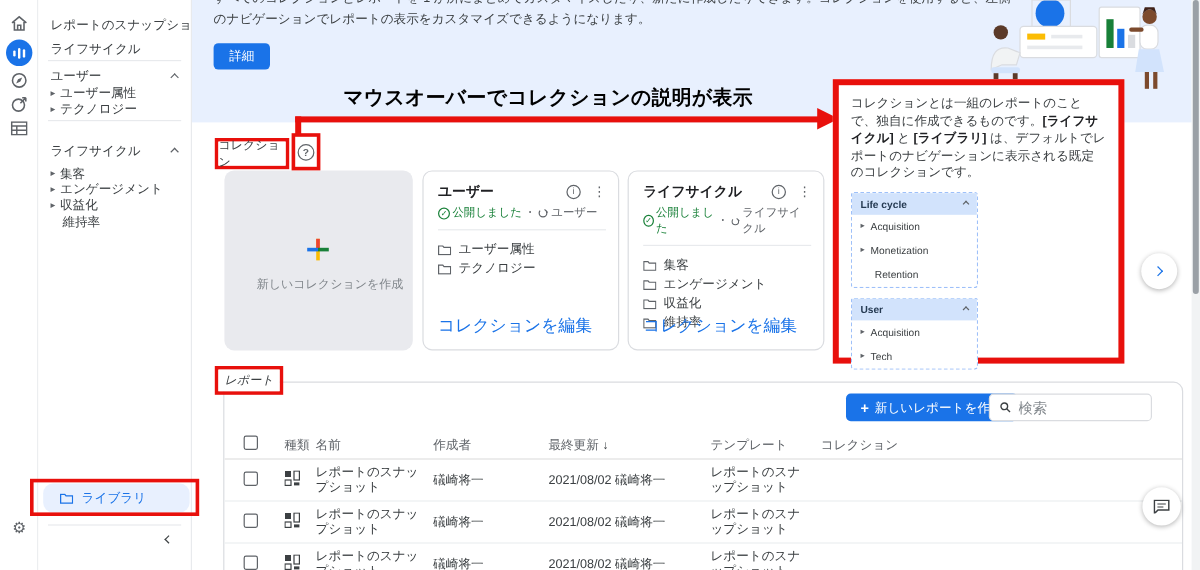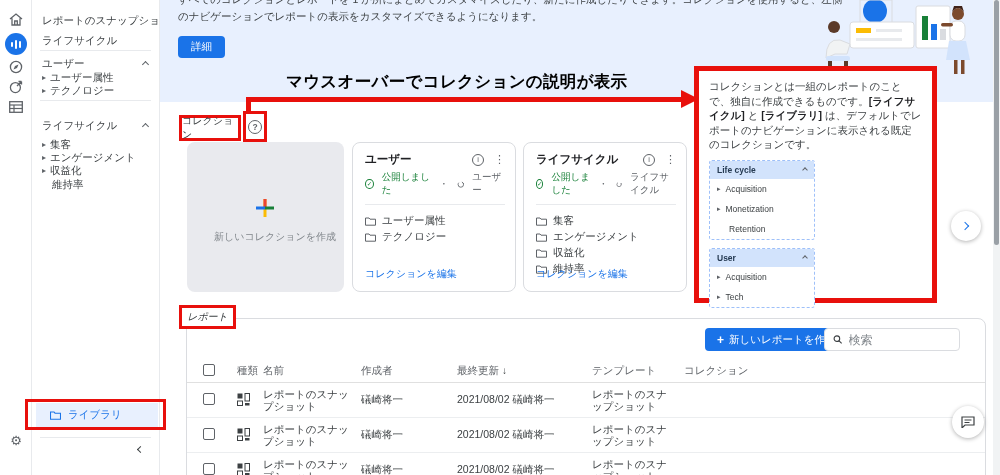--- a/index.html
+++ b/index.html
@@ -18,21 +18,21 @@
   
   #sidenav{position:absolute;left:32px;top:0;width:128px;height:475px;background:#fff;border-right:1px solid #e8eaed;z-index:5;}
   .nav-item{position:absolute;left:0;width:128px;padding-left:10px;font-size:10.5px;color:#3c4043;white-space:nowrap;overflow:hidden;}
   .nav-sub{padding-left:10px;display:flex;align-items:center;gap:4px;}
   .tri{font-size:8px;color:#5f6368;line-height:1;}
   .nav-head{display:flex;align-items:center;justify-content:space-between;padding-right:12px;}
   .nav-hr{position:absolute;left:8px;right:8px;border-top:1px solid #e8eaed;}
   .chev{display:inline-block;width:5px;height:5px;border-right:1.4px solid #5f6368;border-bottom:1.4px solid #5f6368;}
   .chev-up{transform:rotate(-135deg);}
   .chev-left{transform:rotate(135deg);}
-  .lib-pill{position:absolute;left:4px;top:403px;width:122px;height:24px;background:#e8f0fe;border-radius:0;display:flex;align-items:center;gap:7px;padding-left:14px;color:#1a73e8;font-size:10.5px;}
+  .lib-pill{position:absolute;left:4px;top:403px;width:122px;height:24px;background:#e8f0fe;border-radius:8px;display:flex;align-items:center;gap:7px;padding-left:14px;color:#1a73e8;font-size:10.5px;}
   .collapse-btn{position:absolute;left:100px;top:441px;width:16px;height:16px;display:flex;align-items:center;justify-content:center;}
   
   #banner{position:absolute;left:160px;top:0;width:833px;height:102px;background:#e8f0fe;overflow:hidden;}
   .banner-line{position:absolute;left:18px;width:680px;font-size:10.5px;line-height:16px;color:#3c4043;white-space:nowrap;}
   .details-btn{position:absolute;left:18px;top:36px;height:22px;padding:0 13px;background:#1a73e8;color:#fff;font-size:10.5px;border:none;border-radius:4px;display:flex;align-items:center;}
   
   .red-box{position:absolute;border:3px solid #e8100c;z-index:20;background:transparent;}
   .ann-title{position:absolute;left:286px;top:71px;font-size:16.5px;font-weight:900;color:#000;z-index:21;letter-spacing:0.3px;}
   .arrow-h{position:absolute;left:246px;top:97px;width:436px;height:5px;background:#e8100c;z-index:21;}
   .arrow-head{position:absolute;left:681px;top:90px;width:0;height:0;border-left:18px solid #e8100c;border-top:9px solid transparent;border-bottom:9px solid transparent;z-index:21;}
@@ -41,27 +41,27 @@
   .help-circle{width:14px;height:14px;border:1.2px solid #5f6368;border-radius:50%;display:flex;align-items:center;justify-content:center;font-size:8.5px;font-weight:bold;color:#5f6368;}
   
   .create-card{position:absolute;left:187px;top:142px;width:157px;height:150px;background:#e9eaee;border-radius:8px;text-align:center;}
   .create-label{position:absolute;left:0;right:0;top:88px;font-size:10px;color:#80868b;padding-left:19px;}
   .coll-card{position:absolute;top:142px;width:164px;height:150px;background:#fff;border:1px solid #dadce0;border-radius:8px;}
   .card-head{padding:9px 10px 0 12px;}
   .card-title-row{display:flex;align-items:center;}
   .card-title{font-size:11.5px;font-weight:bold;color:#202124;flex:1;}
   .info-icon{width:12px;height:12px;border:1.1px solid #5f6368;border-radius:50%;font-size:7.5px;color:#5f6368;display:flex;align-items:center;justify-content:center;margin-right:10px;}
   .more-icon{font-size:11px;color:#5f6368;}
-  .card-status{display:flex;align-items:center;gap:8px;margin-top:4px;padding-bottom:7px;border-bottom:1px solid #e8eaed;}
+  .card-status{display:flex;align-items:center;gap:2px;margin-top:4px;padding-bottom:7px;border-bottom:1px solid #e8eaed;}
   .check-circle{width:10px;height:10px;border:1.1px solid #188038;border-radius:50%;color:#188038;font-size:6.5px;display:flex;align-items:center;justify-content:center;}
   .status-text{font-size:9.5px;color:#188038;}
   .status-sep,.status-target{font-size:9.5px;color:#5f6368;}
   .card-items{padding:8px 12px 0 12px;}
   .card-item{display:flex;align-items:center;gap:6px;height:16px;font-size:10.5px;color:#3c4043;}
-  .edit-link{position:absolute;left:12px;bottom:10px;font-size:10px;color:#1a73e8;}
+  .edit-link{position:absolute;left:12px;bottom:10px;font-size:14px;color:#1a73e8;}
   
   #tooltip{position:absolute;left:694px;top:66px;width:243px;height:237px;border:5px solid #e8100c;background:#fff;z-index:22;padding:8px 10px;}
   .tip-text{font-size:10.5px;line-height:14.5px;color:#3c4043;}
   .tip-text b{color:#202124;}
   .tgroup{width:106px;border:1px dashed #9ec0f9;border-radius:3px;margin-top:8px;background:#fff;}
   .tgroup-head{background:#d2e3fc;padding:4px 7px;font-size:8.5px;font-weight:bold;color:#253a52;display:flex;align-items:center;justify-content:space-between;}
   .tchev{width:4px;height:4px;border-right:1.2px solid #5f6368;border-bottom:1.2px solid #5f6368;transform:rotate(-135deg);}
   .tgroup-item{display:flex;align-items:center;gap:5px;padding:5px 7px;font-size:8.5px;color:#3c4043;}
   .tgroup-item .tri{font-size:7px;}
   .no-tri{padding-left:19px;}

